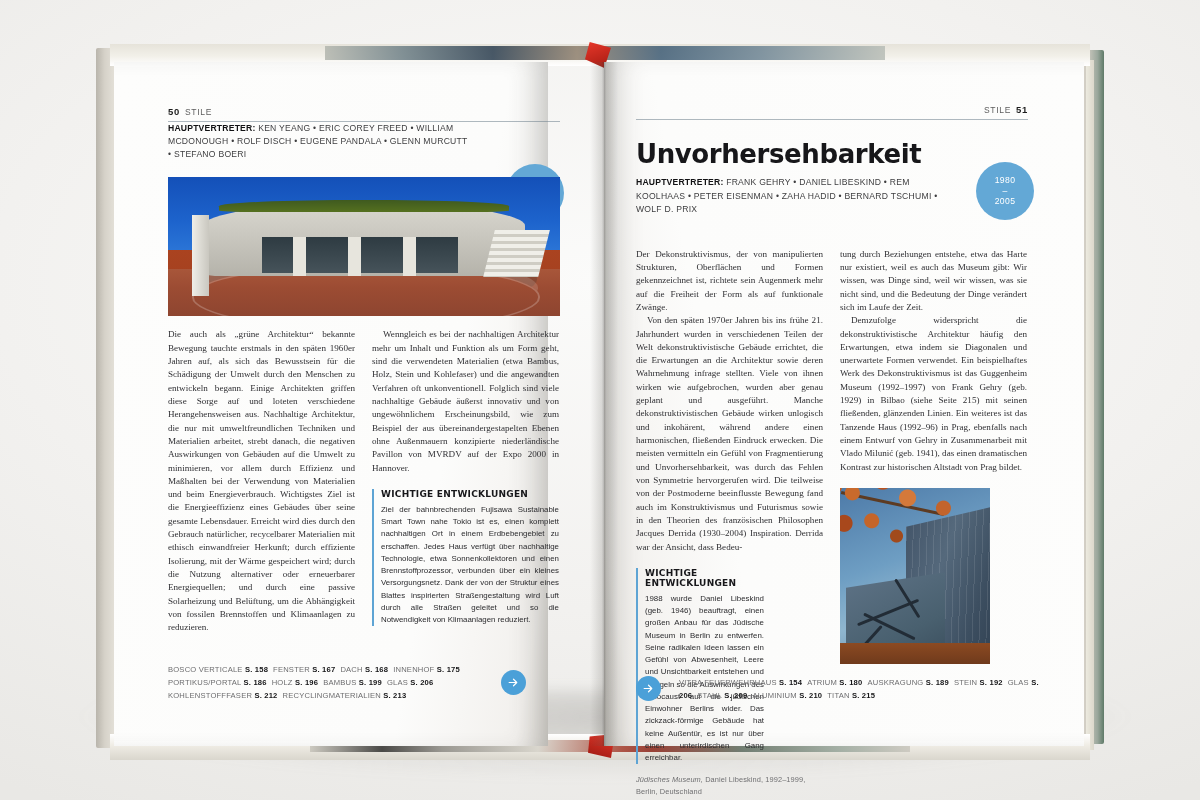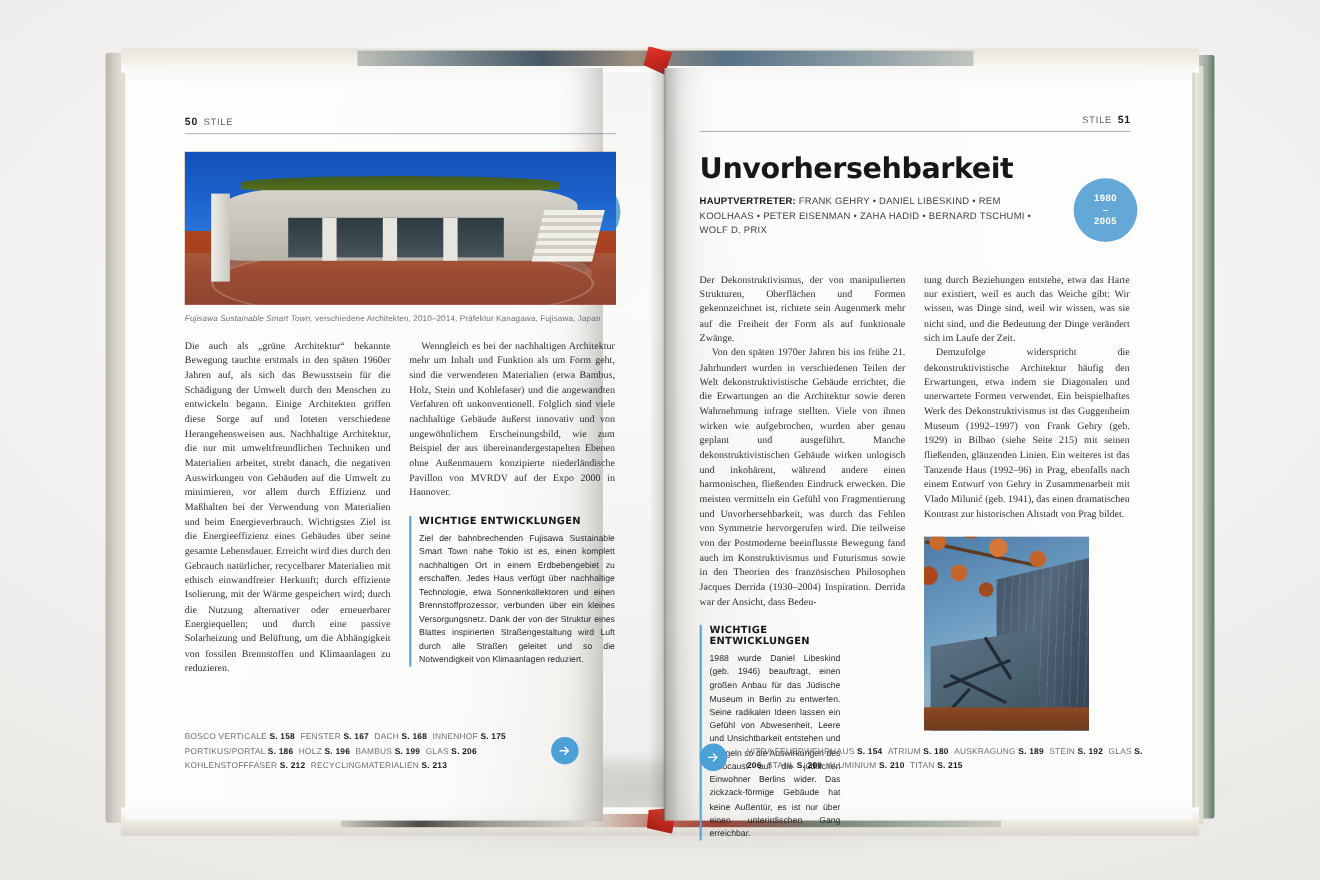--- a/index.html
+++ b/index.html
@@ -118,21 +118,21 @@
   }
   .reps b{ color:#121214; font-weight:700; letter-spacing:.2px; }
 
   .date-bubble{
     position:absolute; right:-4px; top:58px;
     width:58px; height:58px; border-radius:50%;
     background:#63a8d6;
     display:flex; flex-direction:column; align-items:center; justify-content:center;
     color:#ffffff; font-size:8.6px; line-height:1.25; letter-spacing:.4px;
   }
-  #page-right .date-bubble{ right:-6px;font-weight:bold; }
+  #page-right .date-bubble{ right:-6px; }
 
   
   .photo{ position:relative; overflow:hidden; background:#888; }
   #photo-fujisawa{
     margin-top:16px; width:392px; height:139px;
     background:
       linear-gradient(180deg,#b8471f 0%, #9e3f20 100%);
     position:relative;
   }
   .fuj-sky{
@@ -305,42 +305,43 @@
     <div class="page-inner">
       <div class="content">
 
         <div class="folio">
           <span class="num">50</span>
           <span>STILE</span>
         </div>
         <div class="rule"></div>
 
 
+        <div class="reps">
+          <b>HAUPTVERTRETER:</b>
+          <span>KEN YEANG • ERIC COREY FREED • WILLIAM MCDONOUGH • ROLF DISCH • EUGENE PANDALA • GLENN MURCUTT • STEFANO BOERI</span>
+        </div>
 
         <div class="date-bubble">
           <span>1970</span>
           <span>–</span>
         </div>
 
         <div class="photo" id="photo-fujisawa">
           <div class="fuj-sky"></div>
           <div class="fuj-ground"></div>
           <div class="fuj-building"></div>
           <div class="fuj-roofgreen"></div>
           <div class="fuj-dark"></div>
           <div class="fuj-col" style="left:32%"></div>
           <div class="fuj-col" style="left:46%"></div>
           <div class="fuj-col" style="left:60%"></div>
           <div class="fuj-pillar"></div>
           <div class="fuj-stairs"></div>
         </div>
 
-        <div class="caption">
-          <span>Fujisawa Sustainable Smart Town,</span><span class="roman"> verschiedene Architekten, 2010–2014, Präfektur Kanagawa, Fujisawa, Japan</span>
-        </div>
 
         <div class="cols">
           <div class="col">
             <div class="body-text">Die auch als „grüne Architektur“ bekannte Bewegung tauchte erstmals in den späten 1960er Jahren auf, als sich das Bewusstsein für die Schädigung der Umwelt durch den Menschen zu entwickeln begann. Einige Architekten griffen diese Sorge auf und loteten verschiedene Herangehensweisen aus. Nachhaltige Architektur, die nur mit umweltfreundlichen Techniken und Materialien arbeitet, strebt danach, die negativen Auswirkungen von Gebäuden auf die Umwelt zu minimieren, vor allem durch Effizienz und Maßhalten bei der Verwendung von Materialien und beim Energieverbrauch. Wichtigstes Ziel ist die Energieeffizienz eines Gebäudes über seine gesamte Lebensdauer. Erreicht wird dies durch den Gebrauch natürlicher, recycelbarer Materialien mit ethisch einwandfreier Herkunft; durch effiziente Isolierung, mit der Wärme gespeichert wird; durch die Nutzung alternativer oder erneuerbarer Energiequellen; und durch eine passive Solarheizung und Belüftung, um die Abhängigkeit von fossilen Brennstoffen und Klimaanlagen zu reduzieren.</div>
           </div>
           <div class="col">
             <div class="body-text" style="text-indent:11px">Wenngleich es bei der nachhaltigen Architektur mehr um Inhalt und Funktion als um Form geht, sind die verwendeten Materialien (etwa Bambus, Holz, Stein und Kohlefaser) und die angewandten Verfahren oft unkonventionell. Folglich sind viele nachhaltige Gebäude äußerst innovativ und von ungewöhnlichem Erscheinungsbild, wie zum Beispiel der aus übereinandergestapelten Ebenen ohne Außenmauern konzipierte niederländische Pavillon von MVRDV auf der Expo 2000 in Hannover.</div>
             <div class="devbox">
               <h3>WICHTIGE ENTWICKLUNGEN</h3>
               <p>Ziel der bahnbrechenden Fujisawa Sustainable Smart Town nahe Tokio ist es, einen komplett nachhaltigen Ort in einem Erdbebengebiet zu erschaffen. Jedes Haus verfügt über nachhaltige Technologie, etwa Sonnenkollektoren und einen Brennstoffprozessor, verbunden über ein kleines Versorgungsnetz. Dank der von der Struktur eines Blattes inspirierten Straßengestaltung wird Luft durch alle Straßen geleitet und so die Notwendigkeit von Klimaanlagen reduziert.</p>
@@ -389,25 +390,28 @@
             <div class="body-text" id="r-col1">
                 <p>Der Dekonstruktivismus, der von manipulierten Strukturen, Oberflächen und Formen gekennzeichnet ist, richtete sein Augenmerk mehr auf die Freiheit der Form als auf funktionale Zwänge.</p>
                 <p>Von den späten 1970er Jahren bis ins frühe 21. Jahrhundert wurden in verschiedenen Teilen der Welt dekonstruktivistische Gebäude errichtet, die die Erwartungen an die Architektur sowie deren Wahrnehmung infrage stellten. Viele von ihnen wirken wie aufgebrochen, wurden aber genau geplant und ausgeführt. Manche dekonstruktivistischen Gebäude wirken unlogisch und inkohärent, während andere einen harmonischen, fließenden Eindruck erwecken. Die meisten vermitteln ein Gefühl von Fragmentierung und Unvorhersehbarkeit, was durch das Fehlen von Symmetrie hervorgerufen wird. Die teilweise von der Postmoderne beeinflusste Bewegung fand auch im Konstruktivismus und Futurismus sowie in den Theorien des französischen Philosophen Jacques Derrida (1930–2004) Inspiration. Derrida war der Ansicht, dass Bedeu-</p>
               </div>
 
             <div class="devbox">
               <h3>WICHTIGE ENTWICKLUNGEN</h3>
               <p>1988 wurde Daniel Libeskind (geb. 1946) beauftragt, einen großen Anbau für das Jüdische Museum in Berlin zu entwerfen. Seine radikalen Ideen lassen ein Gefühl von Abwesenheit, Leere und Unsichtbarkeit entstehen und spiegeln so die Auswirkungen des Holocaust auf die jüdischen Einwohner Berlins wider. Das zickzack-förmige Gebäude hat keine Außentür, es ist nur über einen unterirdischen Gang erreichbar.</p>
             </div>
 
+            <div class="caption" style="margin-top:10px">
+              <span>Jüdisches Museum,</span><span class="roman"> Daniel Libeskind, 1992–1999, Berlin, Deutschland</span>
+            </div>
           </div>
 
           <div class="col" style="position:relative">
             <div class="body-text" id="r-col2">
-                <p>tung durch Beziehungen entstehe, etwa das Harte nur existiert, weil es auch das Weiche gibt: Wir wissen, was Dinge sind, weil wir wissen, was sie nicht sind, und die Bedeutung der Dinge verändert sich im Laufe der Zeit.</p>
+                <p>tung durch Beziehungen entstehe, etwa das Harte nur existiert, weil es auch das Museum gibt: Wir wissen, was Dinge sind, weil wir wissen, was sie nicht sind, und die Bedeutung der Dinge verändert sich im Laufe der Zeit.</p>
                 <p>Demzufolge widerspricht die dekonstruktivistische Architektur häufig den Erwartungen, etwa indem sie Diagonalen und unerwartete Formen verwendet. Ein beispielhaftes Werk des Dekonstruktivismus ist das Guggenheim Museum (1992–1997) von Frank Gehry (geb. 1929) in Bilbao (siehe Seite 215) mit seinen fließenden, glänzenden Linien. Ein weiteres ist das Tanzende Haus (1992–96) in Prag, ebenfalls nach einem Entwurf von Gehry in Zusammenarbeit mit Vlado Milunić (geb. 1941), das einen dramatischen Kontrast zur historischen Altstadt von Prag bildet.</p>
               </div>
             <div class="photo" id="photo-juedisch" style="position:relative;margin-top:14px;width:150px;height:176px">
               <div class="jm-sky"></div>
               <div class="jm-facade"></div>
               <div class="jm-wall"></div>
               <div class="jm-slash" style="left:10%;top:70%;width:44%;transform:rotate(-22deg)"></div>
               <div class="jm-slash" style="left:14%;top:78%;width:38%;transform:rotate(26deg)"></div>
               <div class="jm-slash" style="left:30%;top:62%;width:30%;transform:rotate(58deg)"></div>
               <div class="jm-slash" style="left:6%;top:86%;width:26%;transform:rotate(-48deg)"></div>

